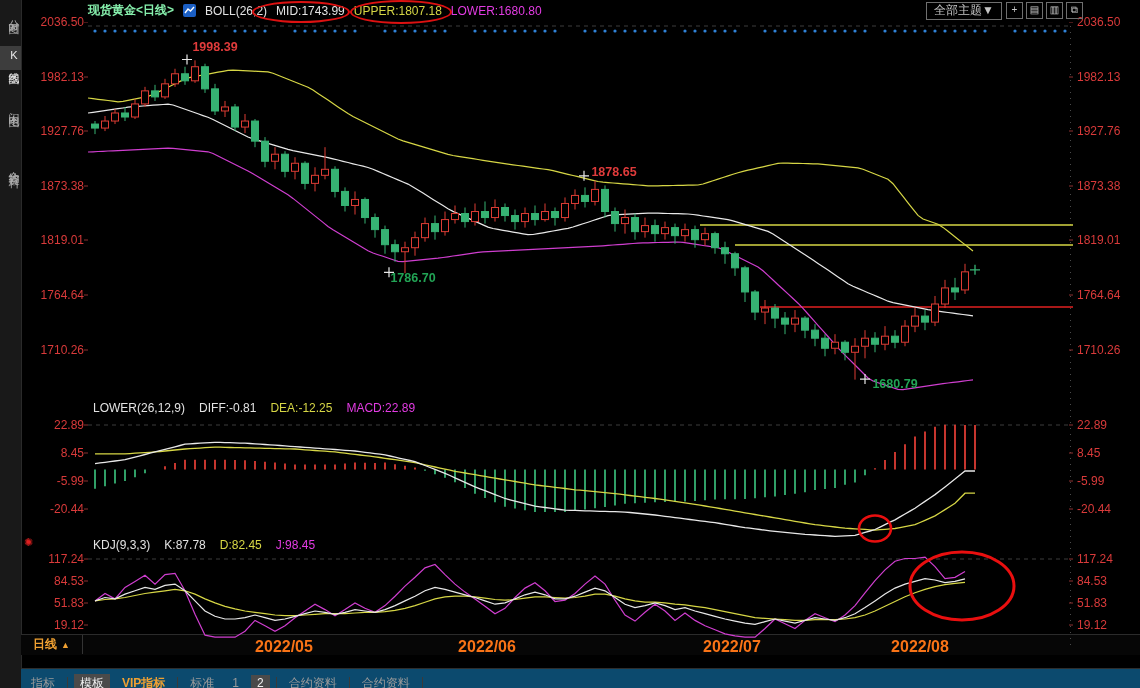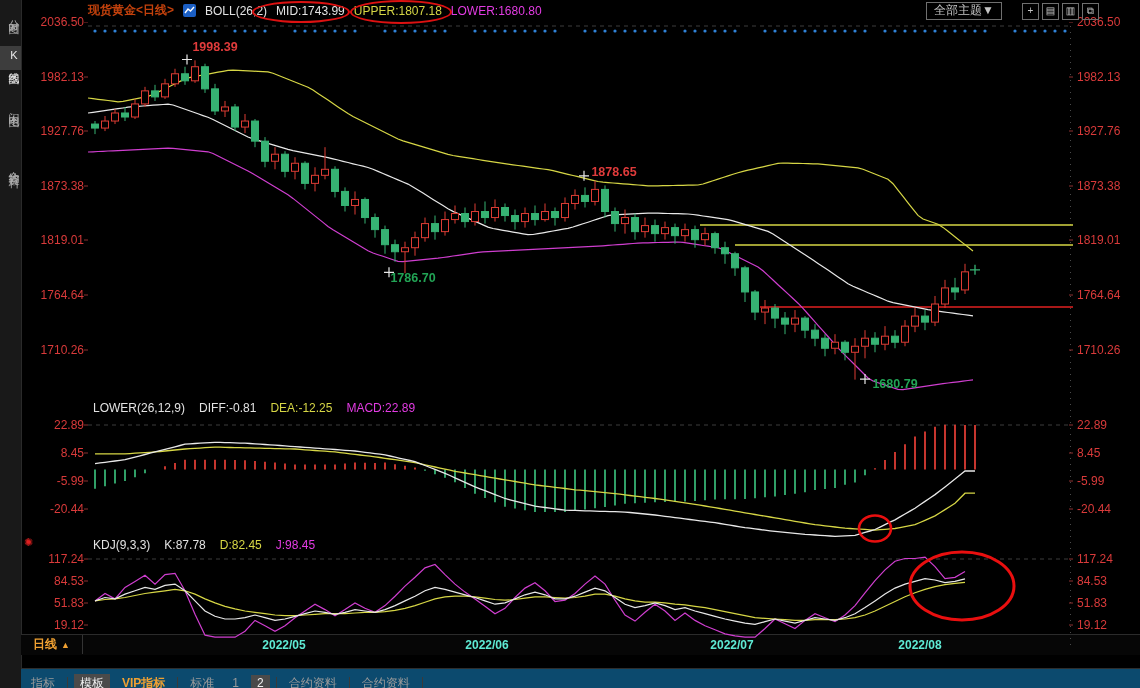--- a/index.html
+++ b/index.html
@@ -5,38 +5,38 @@
   html,body{margin:0;padding:0;background:#000;}
   body{width:1140px;height:688px;position:relative;overflow:hidden;
        font-family:"Liberation Sans",sans-serif;-webkit-font-smoothing:antialiased;}
   
   #sidebar{position:absolute;left:0;top:0;width:21px;height:688px;background:#191919;border-right:1px solid #2a2a2a;}
   .side-item{position:absolute;left:0;width:21px;writing-mode:vertical-rl;text-orientation:upright;
              color:#b0b0b0;font-size:11px;letter-spacing:2px;text-align:center;cursor:pointer;padding:3px 0;}
   .side-item.selected{background:#3d3d3d;color:#e8e8e8;}
   
   #titlebar{position:absolute;left:88px;top:0;height:21px;display:flex;align-items:center;gap:9px;font-size:12px;white-space:nowrap;z-index:5;}
-  .t-symbol{color:#c2410c;font-weight:bold;}
+  .t-symbol{color:#86efac;font-weight:bold;}
   .t-white{color:#e2e2e2;} .t-yellow{color:#d6d645;} .t-magenta{color:#e23be2;}
   #chart-type-icon{width:13px;height:13px;background:#1b5fc4;border-radius:2px;display:inline-flex;align-items:center;justify-content:center;}
   .hdr-ellipse{position:absolute;border:2px solid #dd1111;border-radius:50%;z-index:6;pointer-events:none;}
-  #theme-controls{position:absolute;left:926px;top:2px;display:flex;gap:20px;align-items:flex-end;z-index:5;}
+  #theme-controls{position:absolute;left:926px;top:2px;display:flex;gap:4px;align-items:flex-start;z-index:5;}
   #theme-btn{border:1px solid #6f6f6f;color:#c6c6c6;font-size:12px;padding:0 7px;height:16px;line-height:15px;cursor:pointer;background:transparent;}
   .tool-btn{width:15px;height:15px;border:1px solid #6f6f6f;color:#c6c6c6;font-size:10px;line-height:13px;text-align:center;cursor:pointer;}
   
   .axis-label{position:absolute;color:#d93a3a;font-size:12px;z-index:2;}
   .axis-left{left:26px;width:58px;text-align:right;}
   .axis-right{left:1077px;width:62px;text-align:left;}
   
   .ind-row{position:absolute;left:93px;display:flex;gap:14px;font-size:12px;z-index:3;white-space:nowrap;}
   
   #datebar{position:absolute;left:21px;top:634px;width:1119px;height:20px;border-top:1px solid #2b2b2b;background:#060606;}
   #period-box{position:absolute;left:0;top:0;width:61px;height:19px;border-right:1px solid #333;
               color:#f0a132;font-size:12px;font-weight:bold;display:flex;align-items:center;justify-content:center;gap:4px;cursor:pointer;}
-  .date-label{position:absolute;top:3px;color:#5eead4;font-size:12px;font-weight:bold;transform:translateX(-50%);}
+  .date-label{position:absolute;top:3px;color:#f97316;font-size:16px;font-weight:bold;transform:translateX(-50%);}
   
   #tabbar{position:absolute;left:21px;top:668px;width:1119px;height:29px;background:#0c4a6e;border-top:1px solid #2e2e2e;
           display:flex;align-items:center;gap:6px;padding-left:4px;box-sizing:border-box;font-size:12px;}
   .tab{color:#9a9a9a;padding:1px 6px;cursor:pointer;white-space:nowrap;}
   .tab.selected{background:#4a4a4a;color:#f0f0f0;}
   .tab.vip{color:#f0a132;font-weight:bold;}
   .tab-sep{width:1px;height:12px;background:#3a3a3a;}
   #alert-marker{position:absolute;left:24px;top:536px;color:#e02020;font-size:11px;z-index:3;}
   #chart{position:absolute;left:84px;top:22px;z-index:1;}
 </style>

